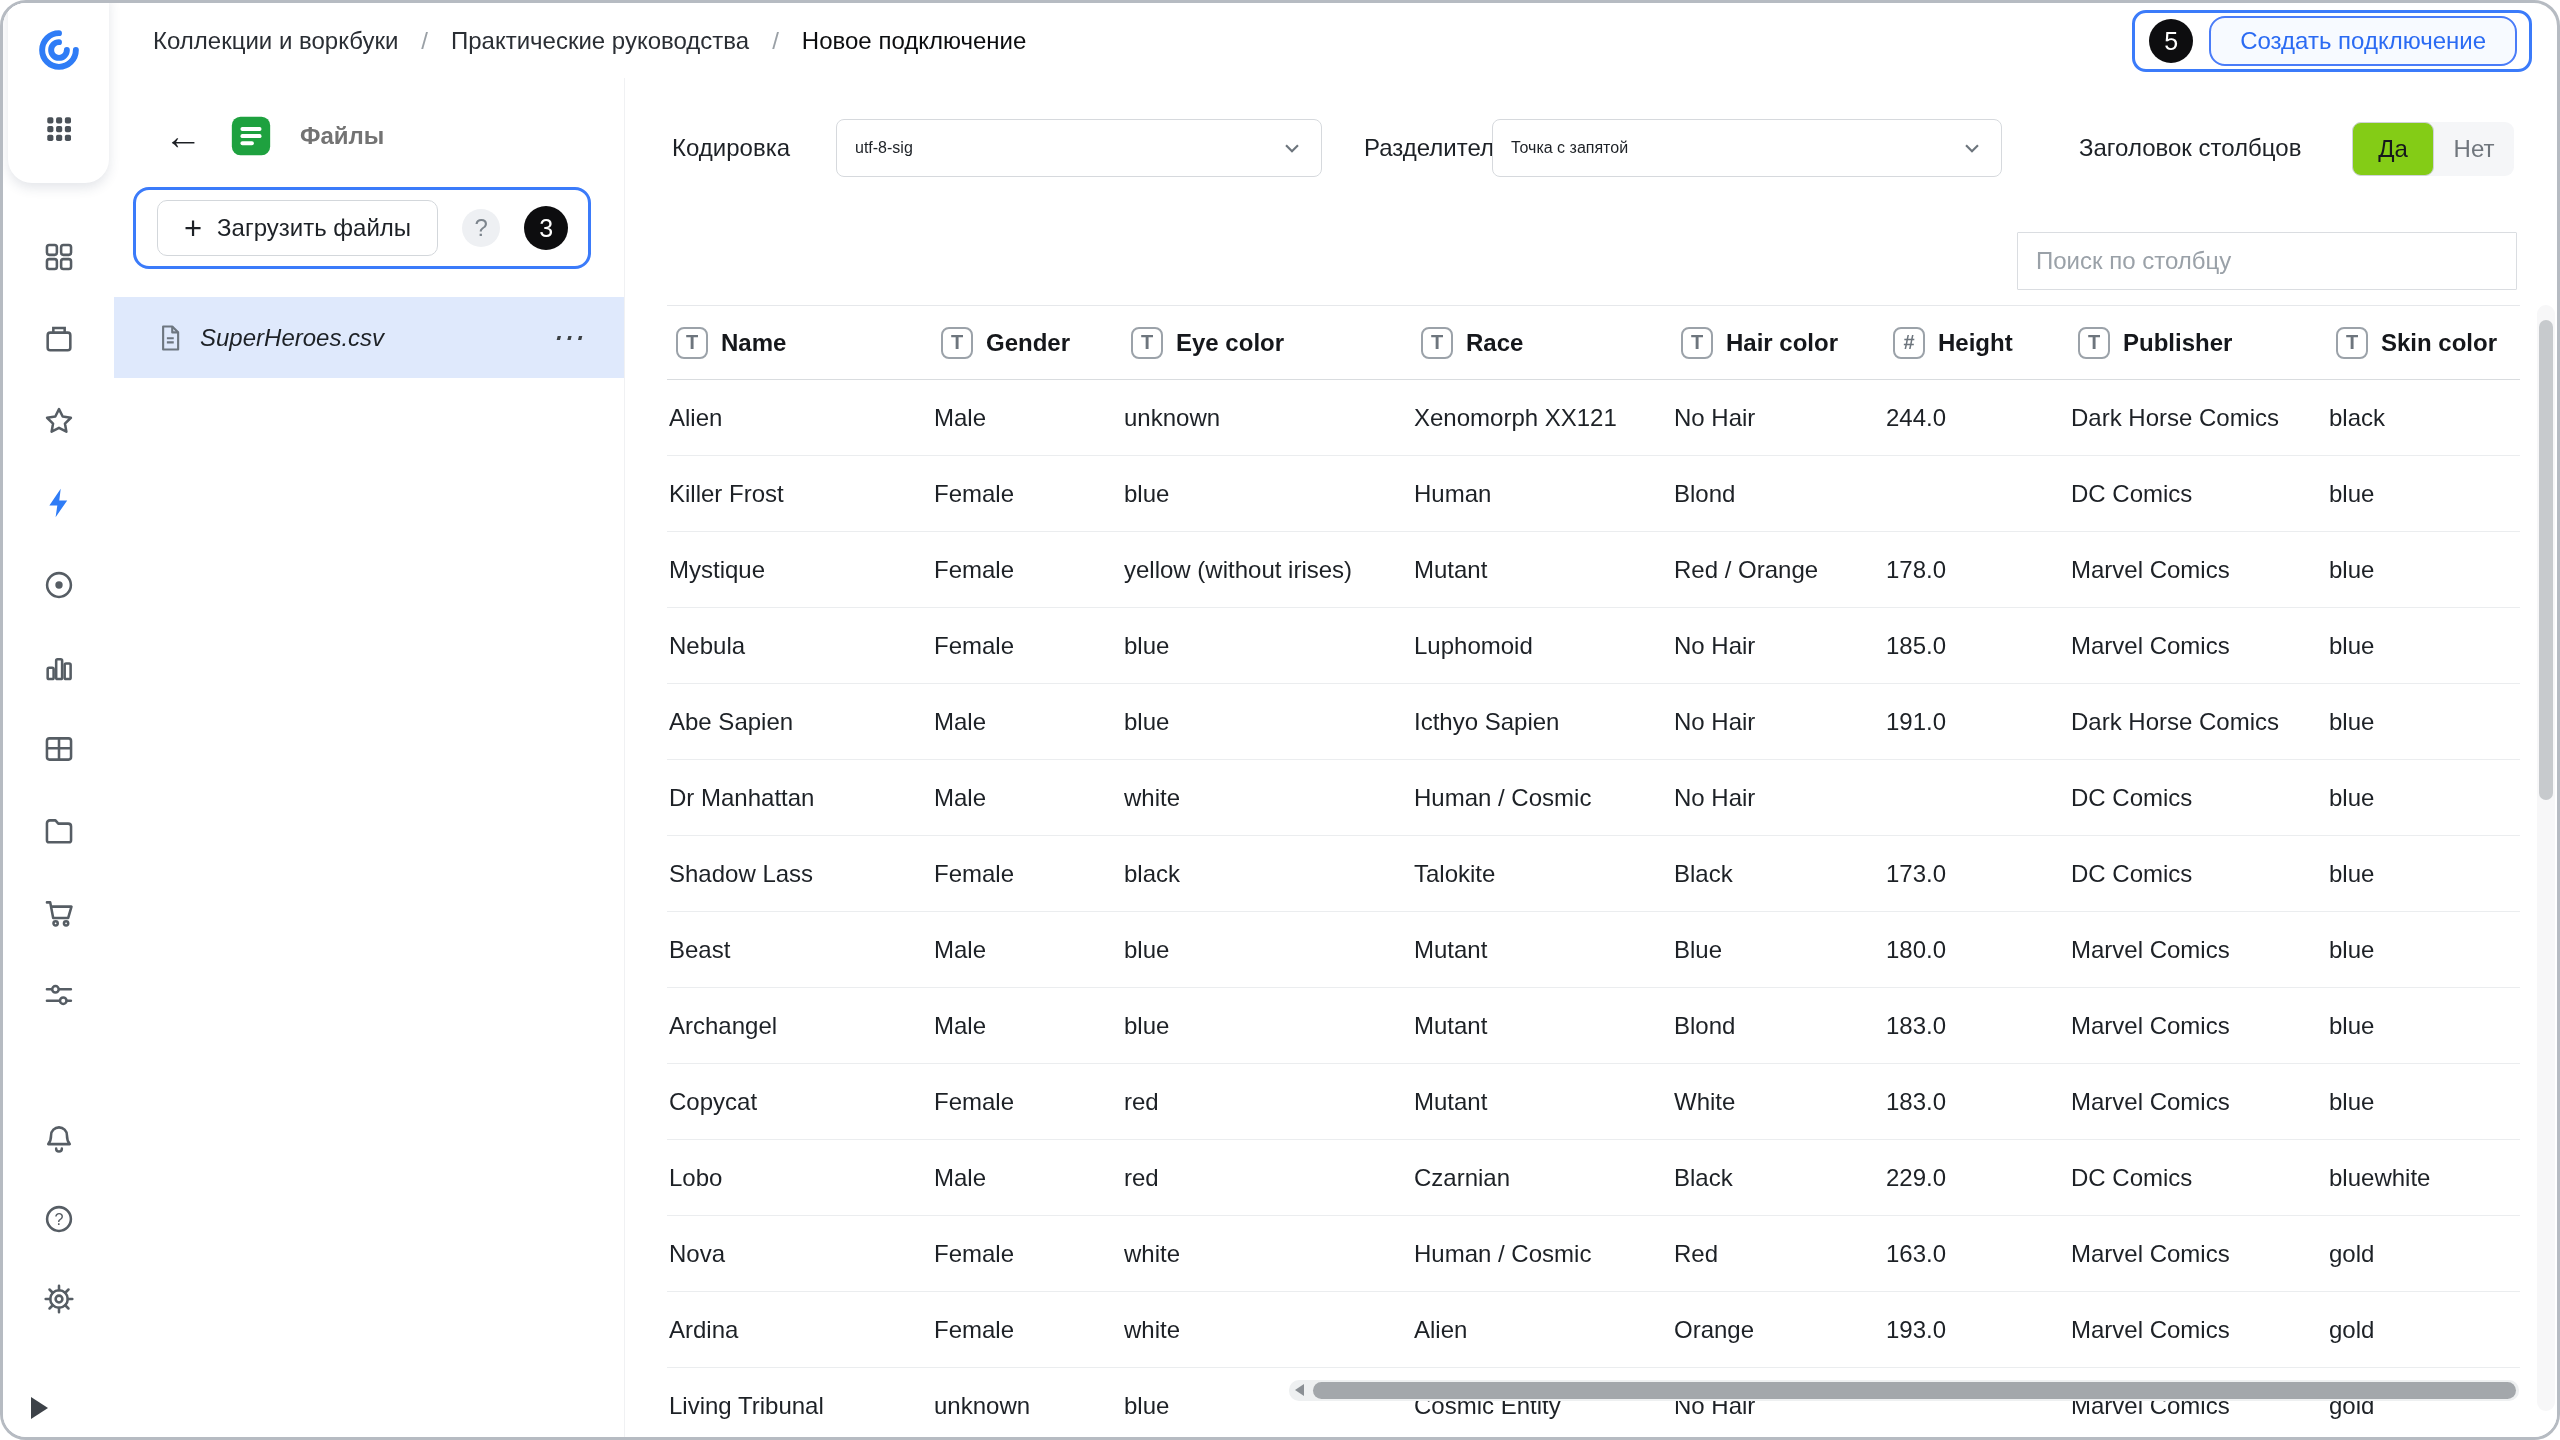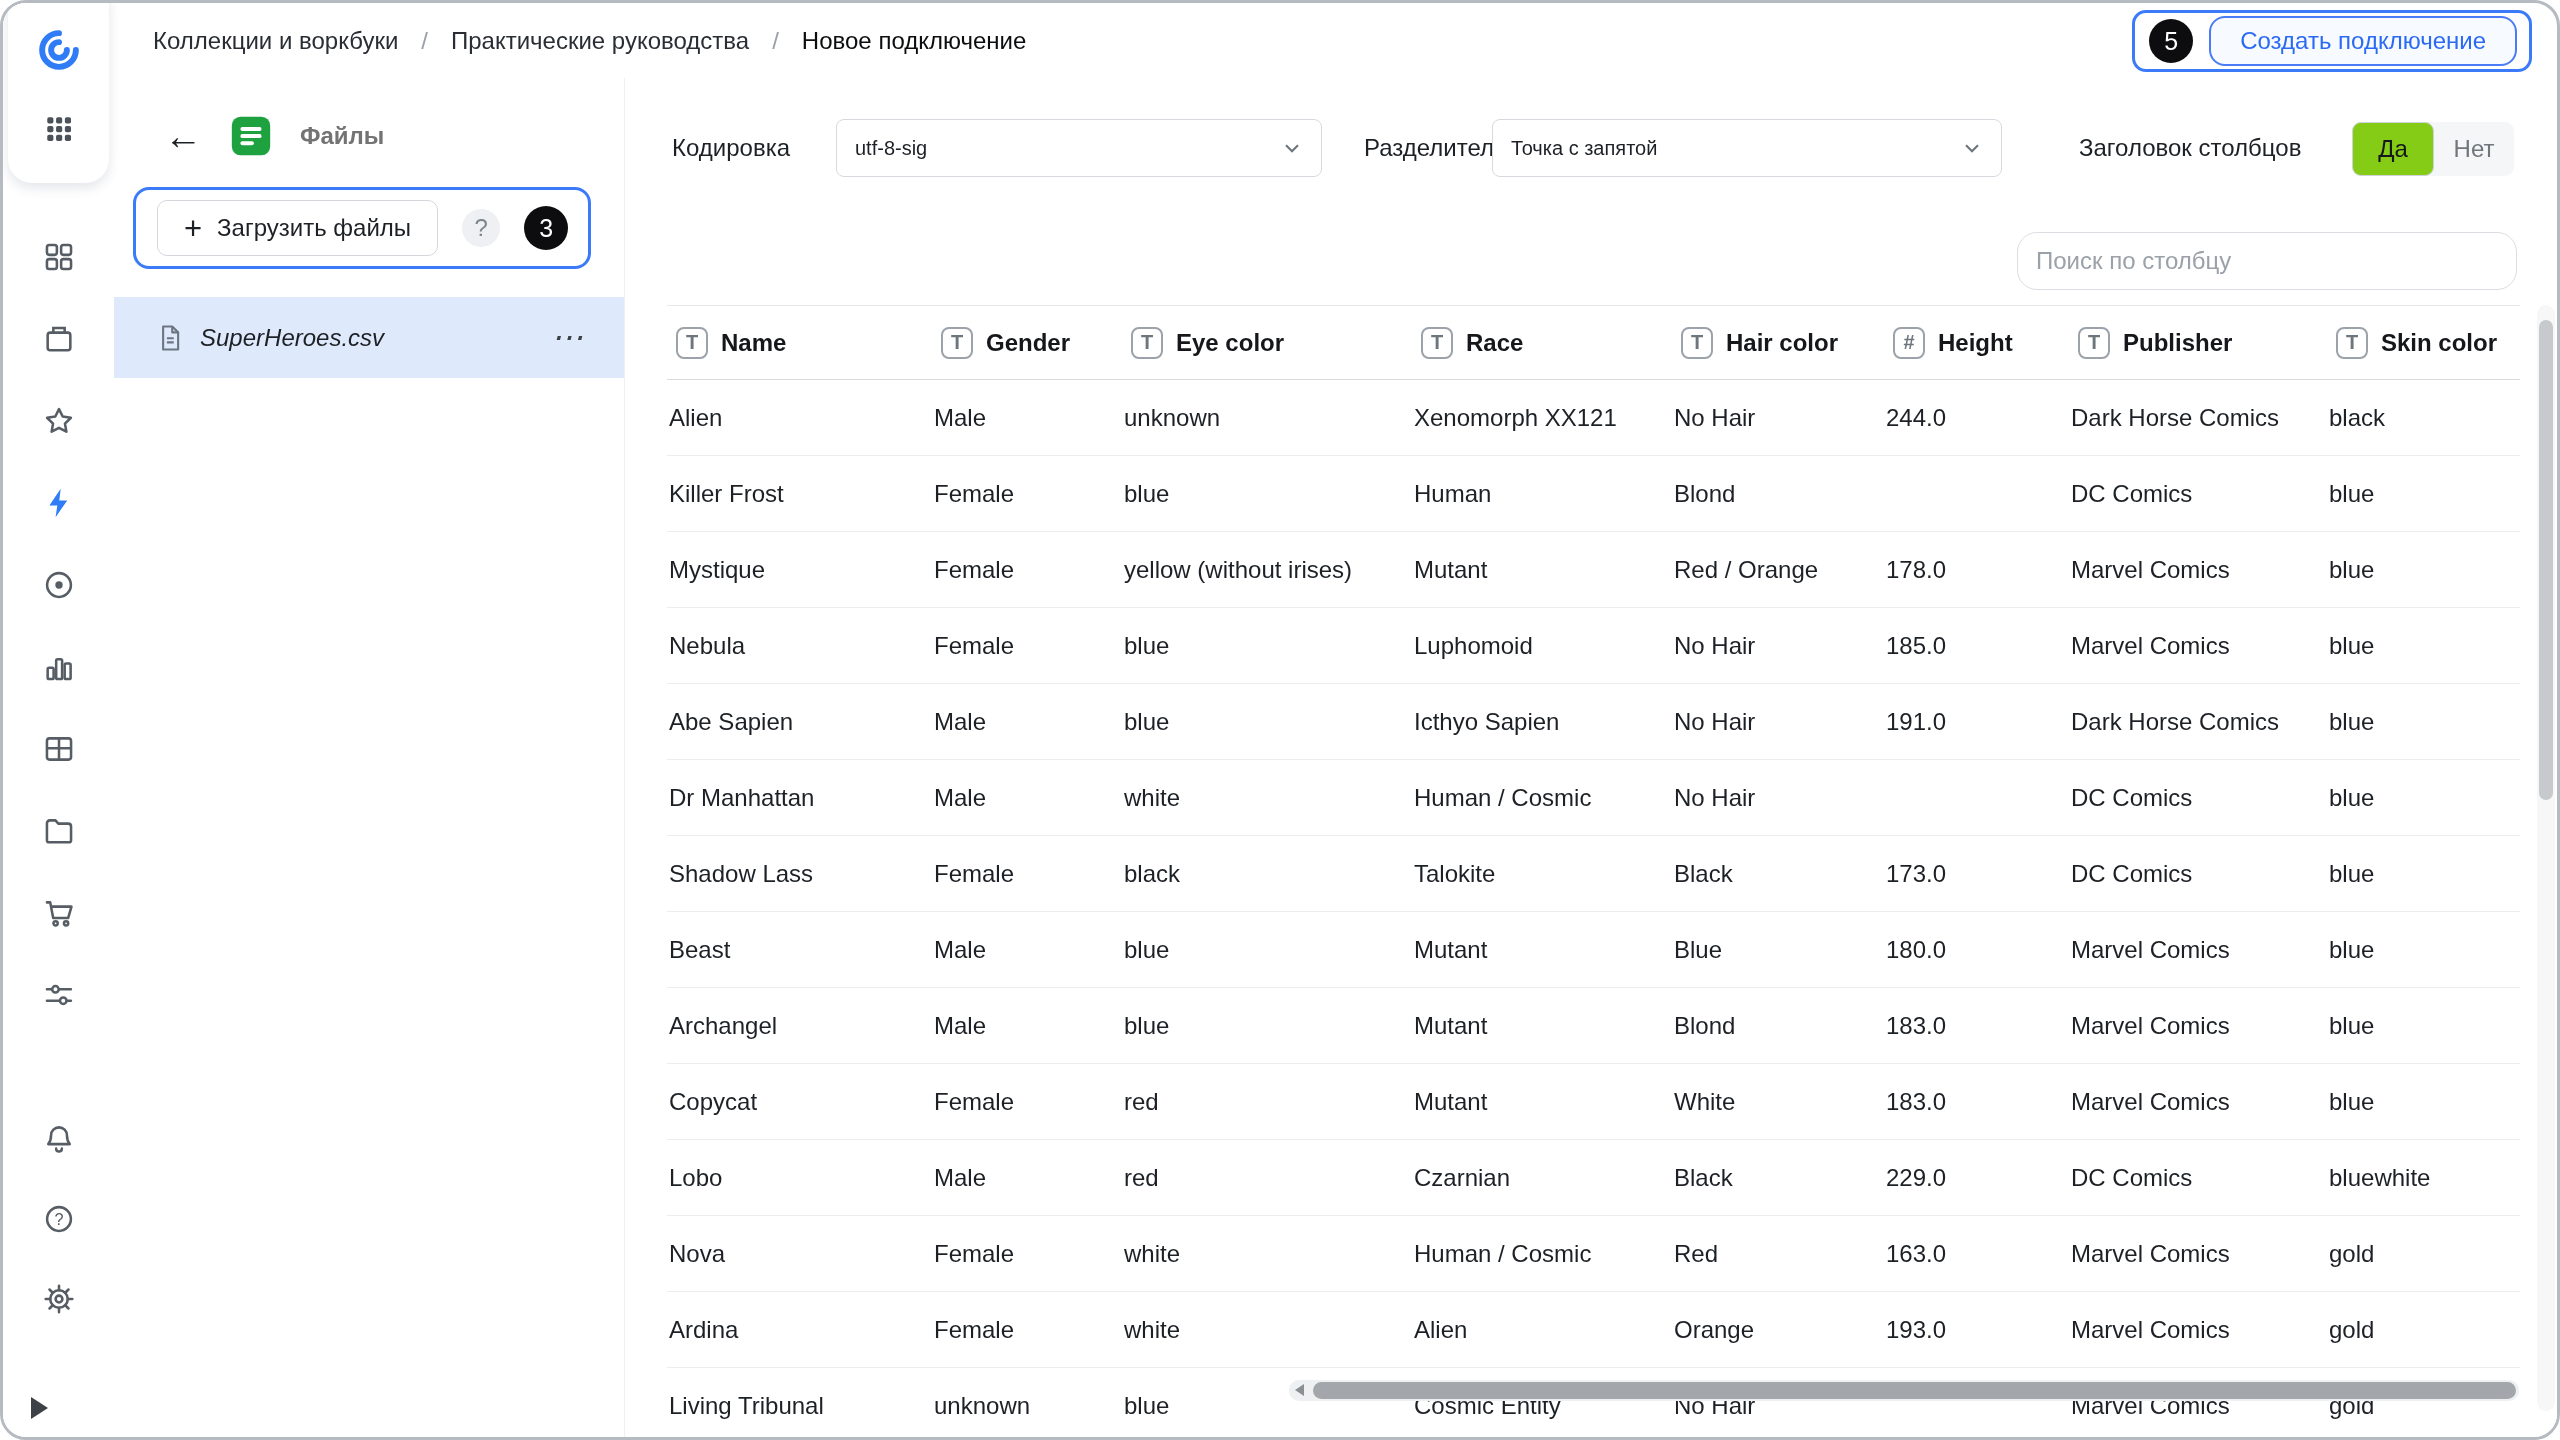--- a/index.html
+++ b/index.html
@@ -38,25 +38,25 @@
   .upload-btn { height:56px; padding:0 26px; border:1px solid #d3d7db; border-radius:10px; background:#fff; font-size:24px; color:#1d2126; display:flex; align-items:center; gap:15px; cursor:pointer; white-space:nowrap; }
   .plus-glyph { font-size:31px; line-height:1; color:#1d2126; }
   .help-circle { width:38px; height:38px; border-radius:50%; background:#eef0f3; color:#7d858d; font-size:24px; display:flex; align-items:center; justify-content:center; cursor:pointer; }
   .file-item { margin-top:28px; height:81px; background:#dfe9fc; display:flex; align-items:center; gap:15px; padding:0 38px 0 41px; cursor:pointer;font-style:italic; }
   .file-name { flex:1; font-size:24px; color:#1d2126; }
   .file-menu { font-size:32px; letter-spacing:3px; color:#3c4043; cursor:pointer; line-height:0.4; }
 
   
   .main { flex:1; min-width:0; position:relative; border-left:1px solid #f0f1f3; background:#fff; }
   .ctrl-label { position:absolute; top:56px; font-size:24px; color:#1d2126; white-space:nowrap; }
-  .select-box { position:absolute; top:41px; height:58px; border:1px solid #d6d9dd; border-radius:8px; background:#fff; display:flex; align-items:center; justify-content:space-between; padding:0 16px 0 18px; font-size:20px; color:#1d2126; cursor:pointer; }
+  .select-box { position:absolute; top:41px; height:58px; border:1px solid #d6d9dd; border-radius:8px; background:#fff; display:flex; align-items:center; justify-content:space-between; padding:0 16px 0 18px; font-size:16px; color:#1d2126; cursor:pointer; }
   .seg-control { position:absolute; top:44px; left:1727px; width:162px; height:54px; background:#f5f6f8; border-radius:9px; display:flex; }
   .seg { flex:1; display:flex; align-items:center; justify-content:center; font-size:24px; cursor:pointer; border-radius:9px; color:#70767d; }
   .seg-active { background:#84cc16; border:1px solid #cfd3d8; color:#16181c; }
-  .search-input { position:absolute; top:154px; right:40px; width:500px; height:58px; border:1px solid #dadde1; border-radius:20px; padding:0 18px; font-size:24px; color:#1d2126; font-family:"Liberation Sans",sans-serif; outline:none; background:#fff; }
+  .search-input { position:absolute; top:154px; right:40px; width:500px; height:58px; border:1px solid #dadde1; border-radius:1px; padding:0 18px; font-size:24px; color:#1d2126; font-family:"Liberation Sans",sans-serif; outline:none; background:#fff; }
   .search-input::placeholder { color:#9aa1a8; }
 
   .table-wrap { position:absolute; left:42px; top:227px; right:37px; bottom:0; overflow:hidden; }
   table.preview { border-collapse:collapse; table-layout:fixed; width:1860px; }
   table.preview col:nth-child(1){width:265px} table.preview col:nth-child(2){width:190px}
   table.preview col:nth-child(3){width:290px} table.preview col:nth-child(4){width:260px}
   table.preview col:nth-child(5){width:212px} table.preview col:nth-child(6){width:185px}
   table.preview col:nth-child(7){width:258px}
   table.preview th { height:74px; text-align:left; vertical-align:middle; border-top:1px solid #e6e8eb; border-bottom:1px solid #d9dcdf; padding-left:9px; white-space:nowrap; overflow:hidden; }
   table.preview td { height:76px; vertical-align:middle; border-bottom:1px solid #ebedef; font-size:24px; color:#1d2126; padding-left:2px; white-space:nowrap; overflow:hidden; }

